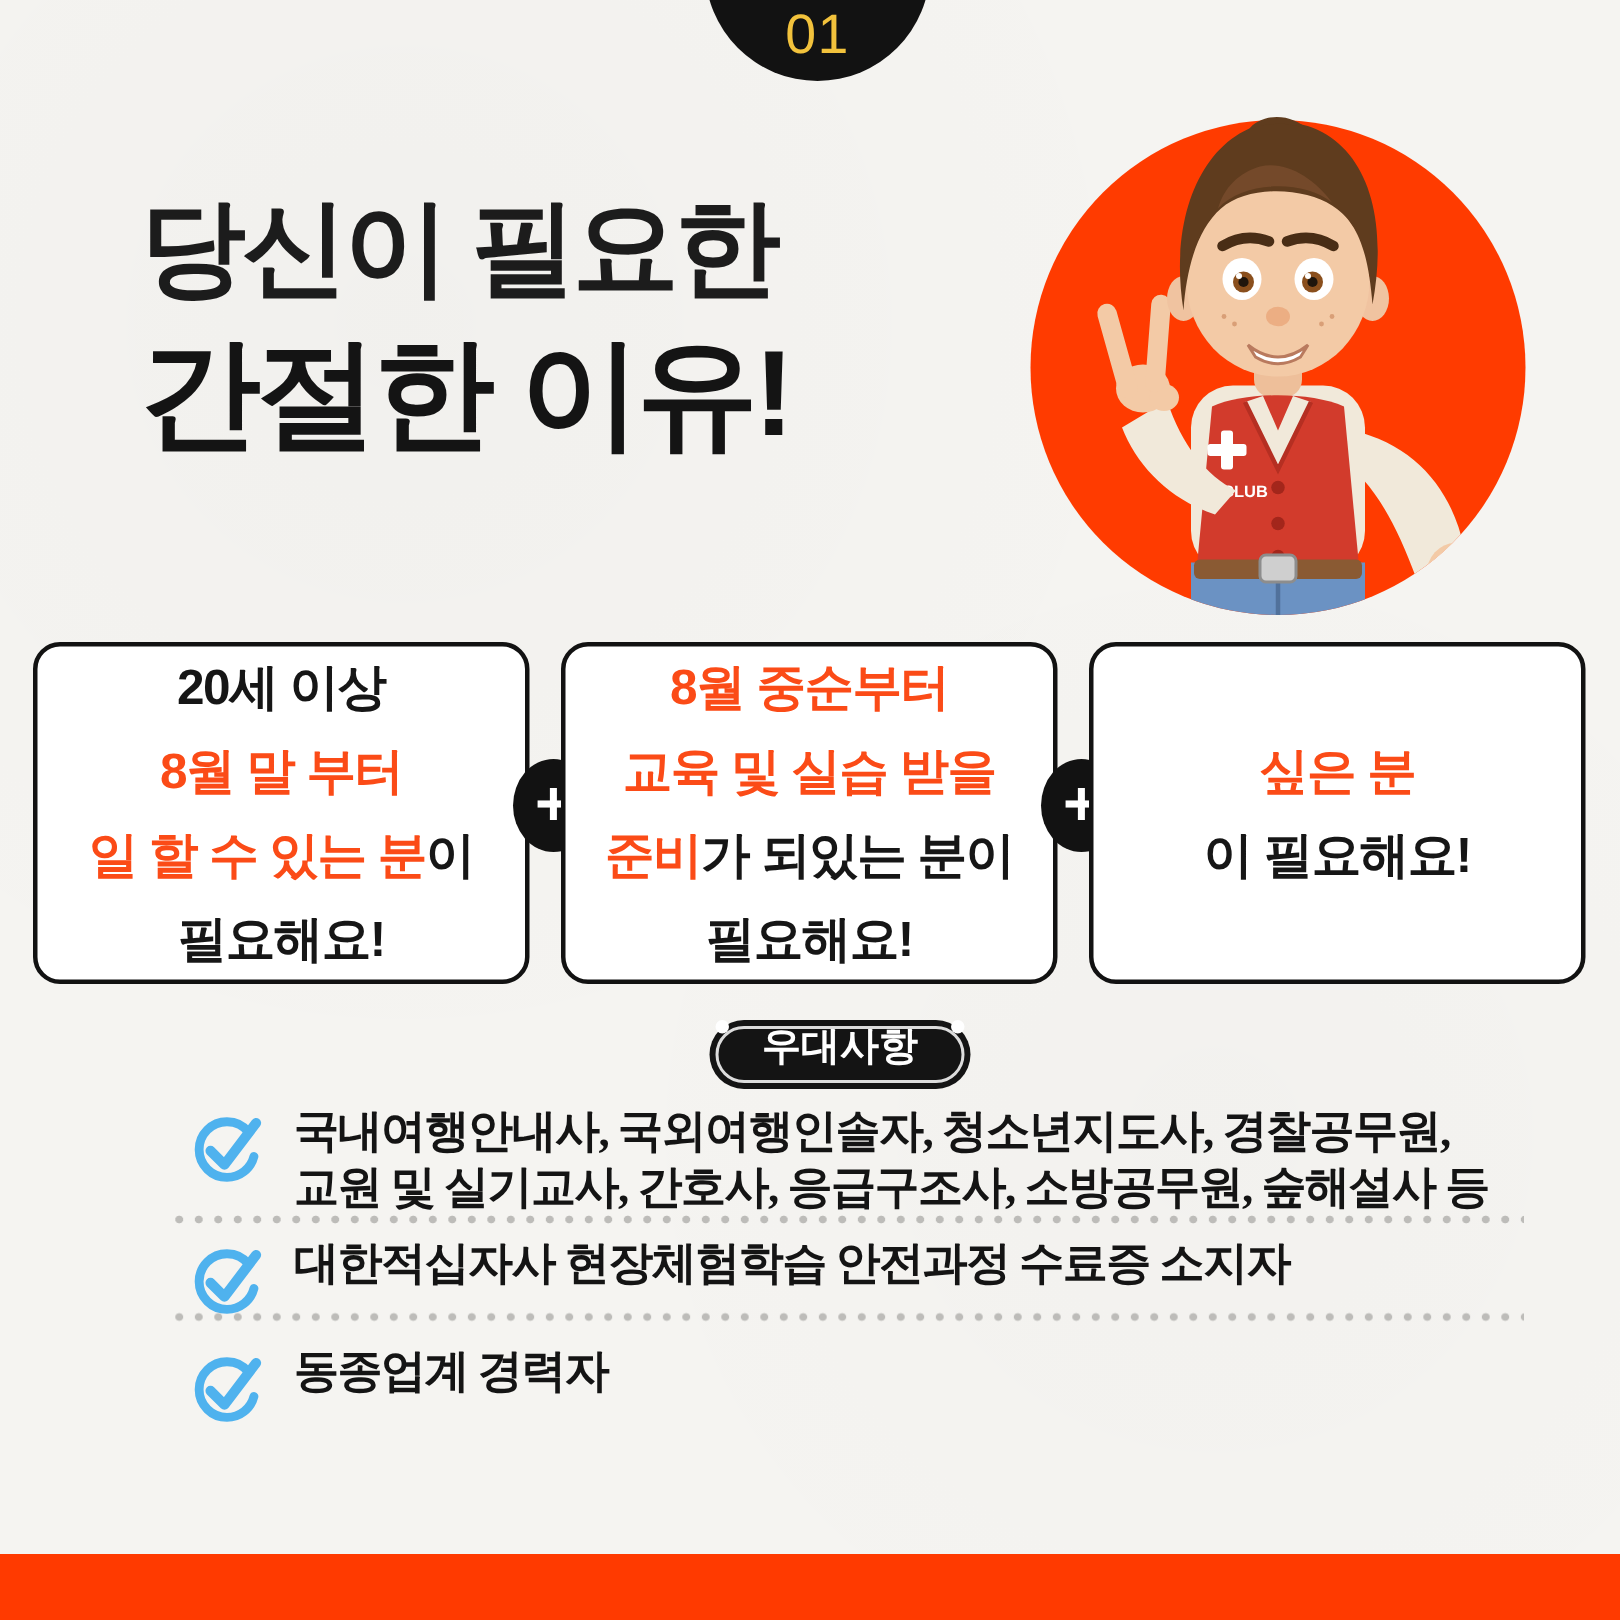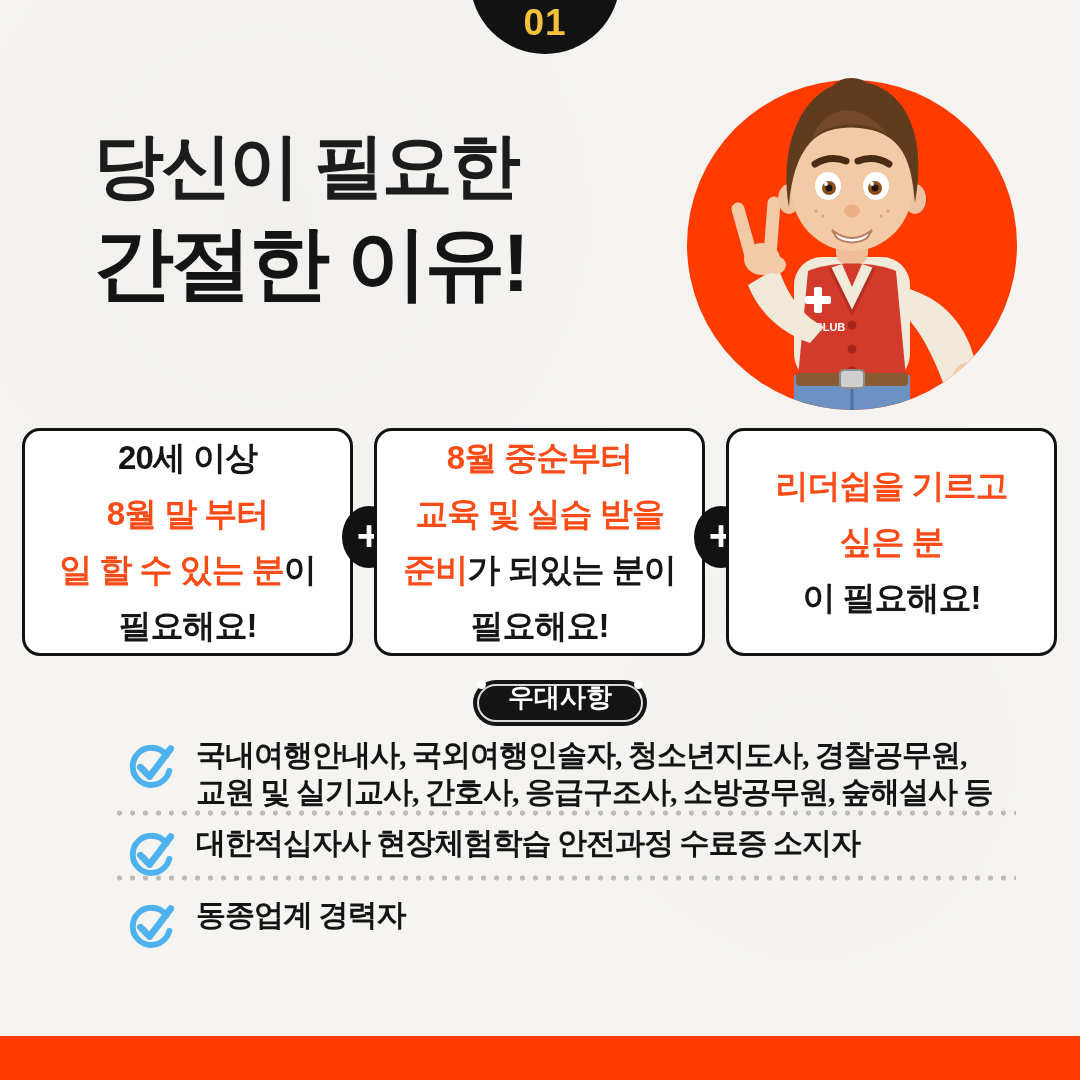--- a/index.html
+++ b/index.html
@@ -12,21 +12,21 @@
     font-family:"Liberation Sans", sans-serif;
     color:#161616;
   }
   
   .num-badge{
     position:absolute; left:470px; top:-96px; width:150px; height:150px;
     background:#121212; border-radius:50%;
     display:flex; align-items:flex-end; justify-content:center;
     padding-bottom:10px; box-sizing:border-box;
   }
-  .num-badge span{font-size:37px; font-weight:700; color:#f2c23c; letter-spacing:1px;}
+  .num-badge span{font-size:37px; font-weight:400; color:#f2c23c; letter-spacing:1px;}
   
   .title{position:absolute; left:93px; top:118px;}
   .title .t1{font-size:71px; font-weight:700; letter-spacing:-3px; line-height:96px; color:#1c1c1c;}
   .title .t2{font-size:81px; font-weight:900; letter-spacing:-3px; line-height:98px; color:#141414; font-style:normal;}
   
   .avatar{position:absolute; left:682px; top:35px; width:340px; height:375px;}
   
   .card{
     position:absolute; top:428px; width:331px; height:228px; box-sizing:border-box;
     background:#ffffff; border:3px solid #121212; border-radius:18px;
@@ -168,21 +168,20 @@
     <div class="card-line"><span class="accent">교육 및 실습 받을</span></div>
     <div class="card-line"><span class="accent">준비</span><span class="ink">가 되있는 분이</span></div>
     <div class="card-line"><span class="ink">필요해요!</span></div>
   </div>
 
   <div class="plus-badge" style="left:694px">
     <span>+</span>
   </div>
 
   <div class="card" style="left:726px">
-    <div class="card-line"><span class="accent">리더쉽을 기르고</span></div>
     <div class="card-line"><span class="accent">싶은 분</span><span class="ink"></span></div>
     <div class="card-line"><span class="ink">이 필요해요!</span></div>
   </div>
 
   <div class="pill" style="left:473px; top:680px; width:174px; height:46px;">
     <span class="pill-dot"></span>
     <span class="pill-label">우대사항</span>
     <span class="pill-dot"></span>
   </div>
 

